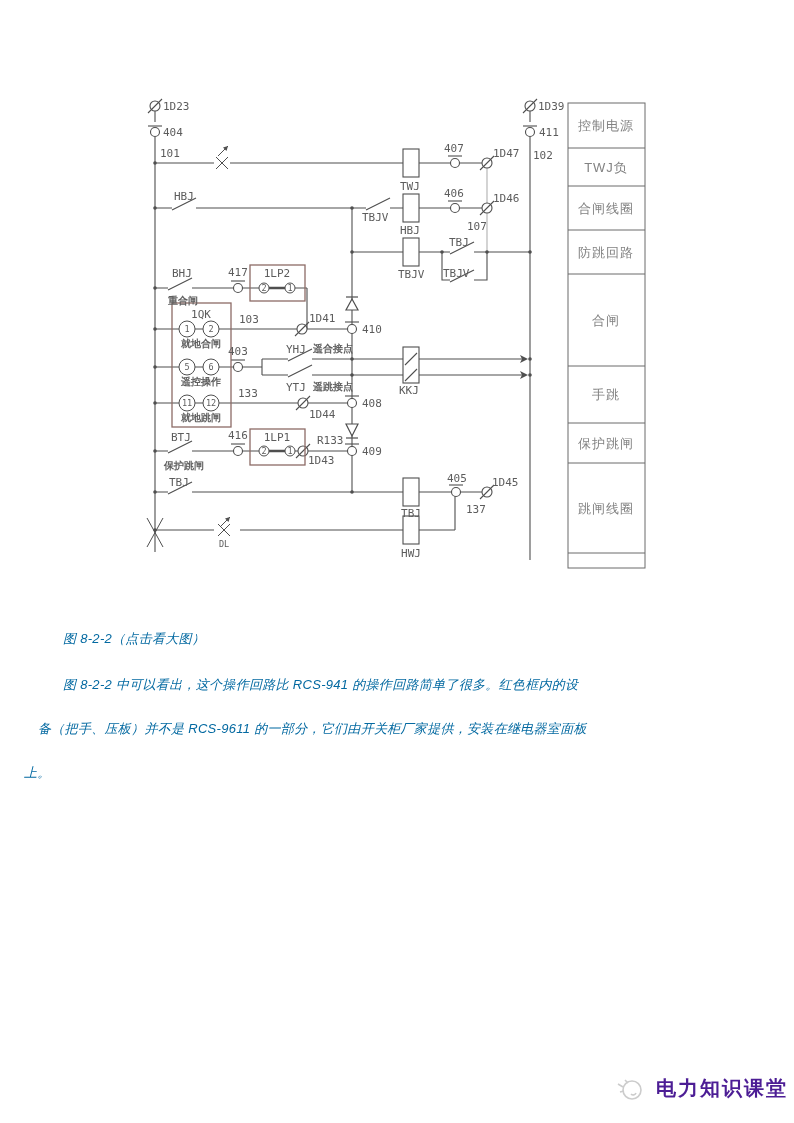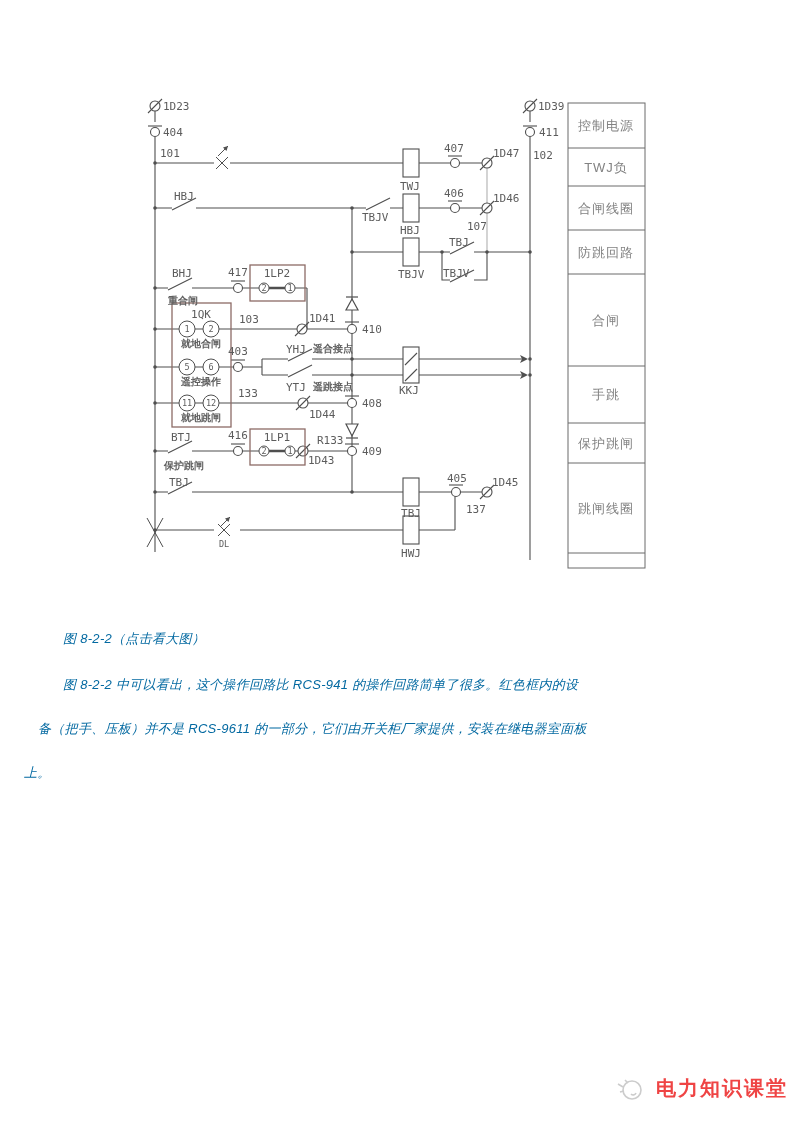--- a/index.html
+++ b/index.html
@@ -4,21 +4,21 @@
 <style>
   html,body{margin:0;padding:0;background:#ffffff;}
   .page{position:relative;width:794px;height:1123px;background:#ffffff;overflow:hidden;
         font-family:"Liberation Sans","DejaVu Sans",sans-serif;}
   svg text{user-select:none;}
   .mono{font-family:"DejaVu Sans Mono","Liberation Mono",monospace;font-size:11px;fill:#5c5c5c;}
   .cn{font-family:"Liberation Sans","DejaVu Sans",sans-serif;font-size:10px;font-weight:bold;fill:#5f5f5f;}
   .pin{font-family:"DejaVu Sans Mono",monospace;font-size:8.5px;fill:#5c5c5c;}
   .tbl{font-family:"Liberation Sans","DejaVu Sans",sans-serif;font-size:13px;fill:#828282;letter-spacing:1px;}
   .cap{position:absolute;font-size:13px;color:#0369a1;white-space:nowrap;letter-spacing:0.3px;font-style:italic;}
-  .watermark{position:absolute;left:612px;top:1070px;display:flex;align-items:center;gap:8px;color:#ef4444;}
+  .watermark{position:absolute;left:612px;top:1070px;display:flex;align-items:center;gap:8px;color:#4c1d95;}
   .watermark .wtext{font-size:20px;font-weight:bold;letter-spacing:2px;}
 </style>
 </head>
 <body>
 
 <div class="page">
 
 <svg width="794" height="600" viewBox="0 0 794 600" stroke-linecap="butt" fill="none">
 
   <g stroke="#4f4f4f" stroke-width="1.1">

